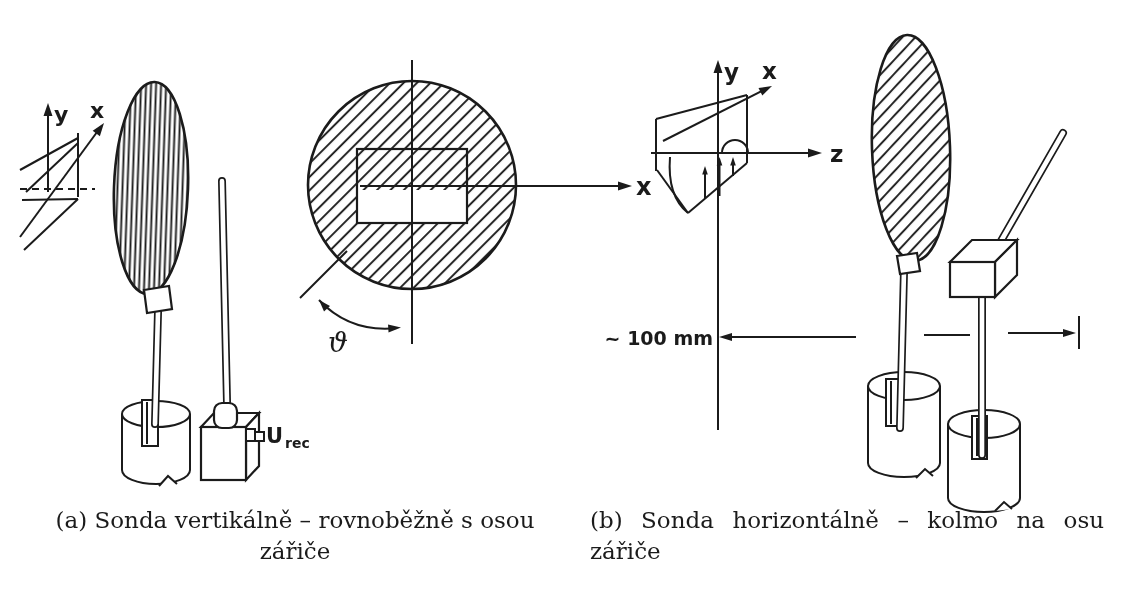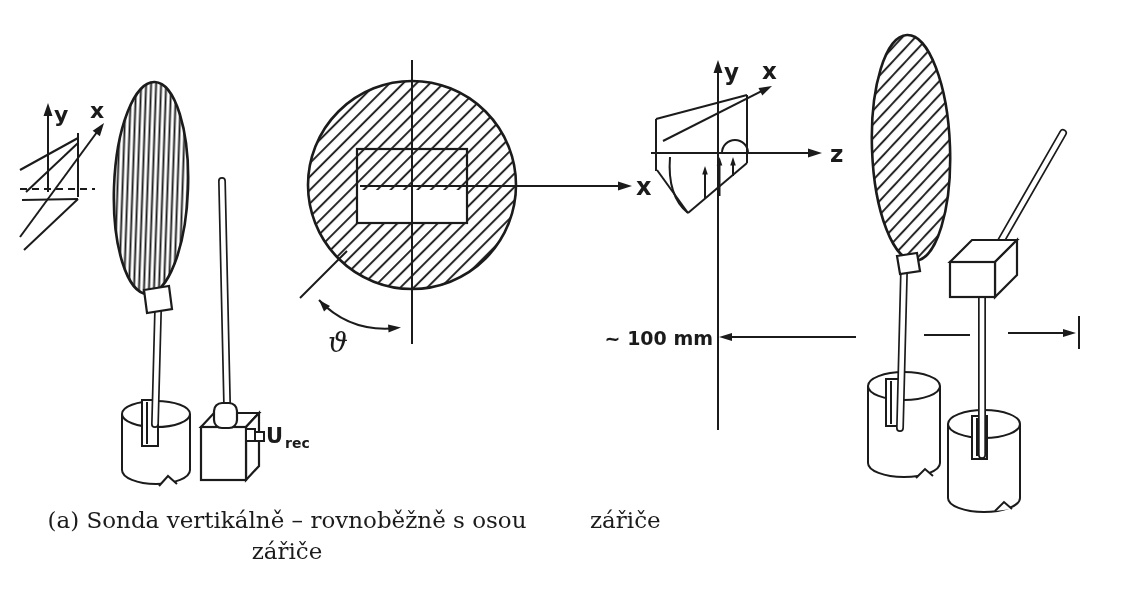--- a/index.html
+++ b/index.html
@@ -9,21 +9,21 @@
   .ink{stroke:#1b1b1b;fill:none;stroke-width:2;}
   .fillwhite{fill:#ffffff;}
   .head{fill:#1b1b1b;stroke:none;}
   .lbl{font-family:"DejaVu Sans","Liberation Sans",sans-serif;font-weight:bold;
        fill:#1b1b1b;stroke:none;}
   .theta{font-family:"DejaVu Serif","Liberation Serif",serif;font-style:italic;
          font-size:28px;fill:#1b1b1b;}
   .caption{position:absolute;top:505px;color:#1b1b1b;
            font-family:"DejaVu Serif","Liberation Serif",serif;
            font-size:23px;line-height:31px;}
-  .caption-a{left:28px;width:518px;text-align:center;}
+  .caption-a{left:36px;width:518px;text-align:center;}
   .caption-b{left:590px;width:514px;}
   .caption-b .l1{text-align:justify;text-align-last:justify;}
   .caption-b .l2{text-align:left;}
 </style>
 </head>
 <body>
 
 <svg id="fig-svg" width="1141" height="520" viewBox="0 0 1141 520">
   <defs>
     <pattern id="hatchV" width="5" height="10" patternUnits="userSpaceOnUse">
@@ -161,14 +161,15 @@
       <rect x="950" y="262" width="45" height="35" fill="#ffffff" stroke="#1b1b1b" stroke-width="2.2"></rect>
     </g>
   </g>
 </svg>
 
 <div class="caption caption-a">
   <div class="l1">(a) Sonda vertikálně – rovnoběžně s osou</div>
   <div class="l2">zářiče</div>
 </div>
 <div class="caption caption-b">
+  <div class="l1">(b) Sonda horizontálně – kolmo na osu</div>
   <div class="l2">zářiče</div>
 </div>
 
 </body></html>

